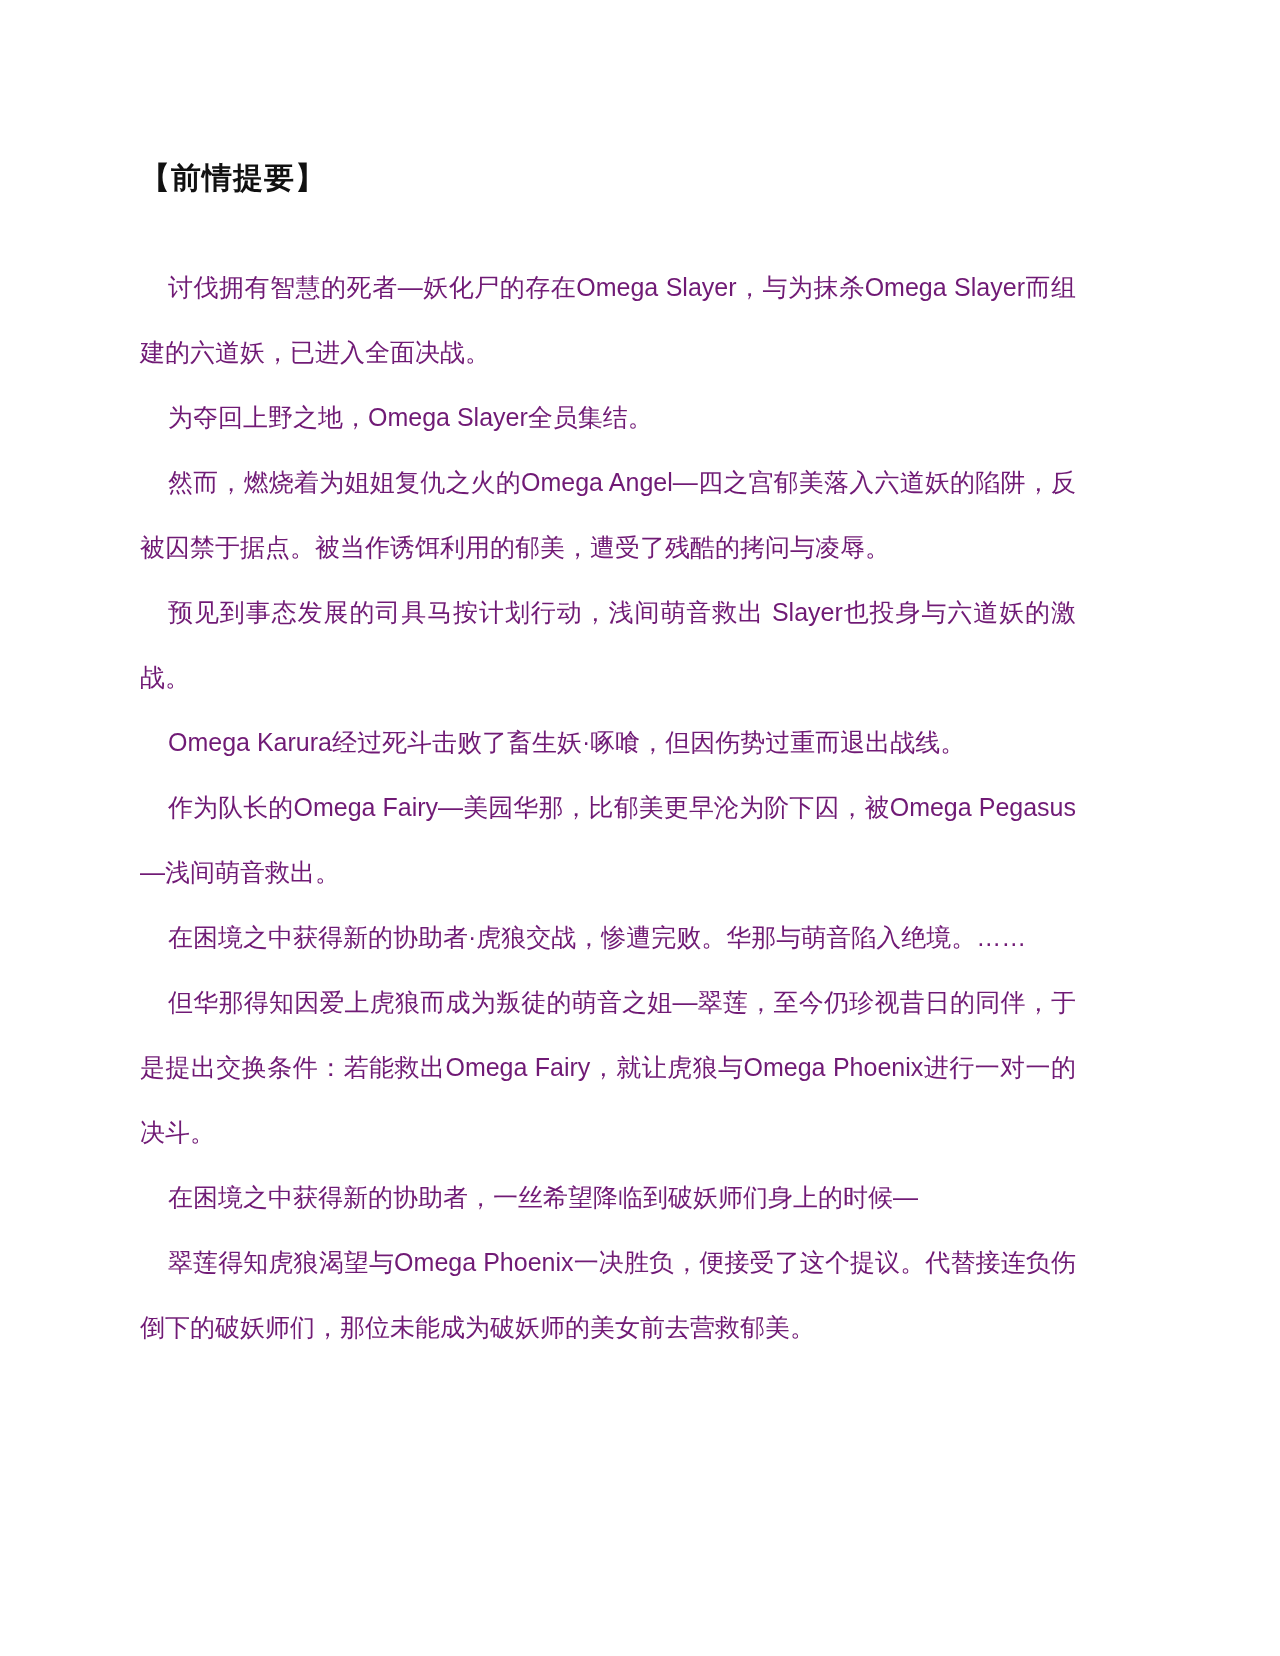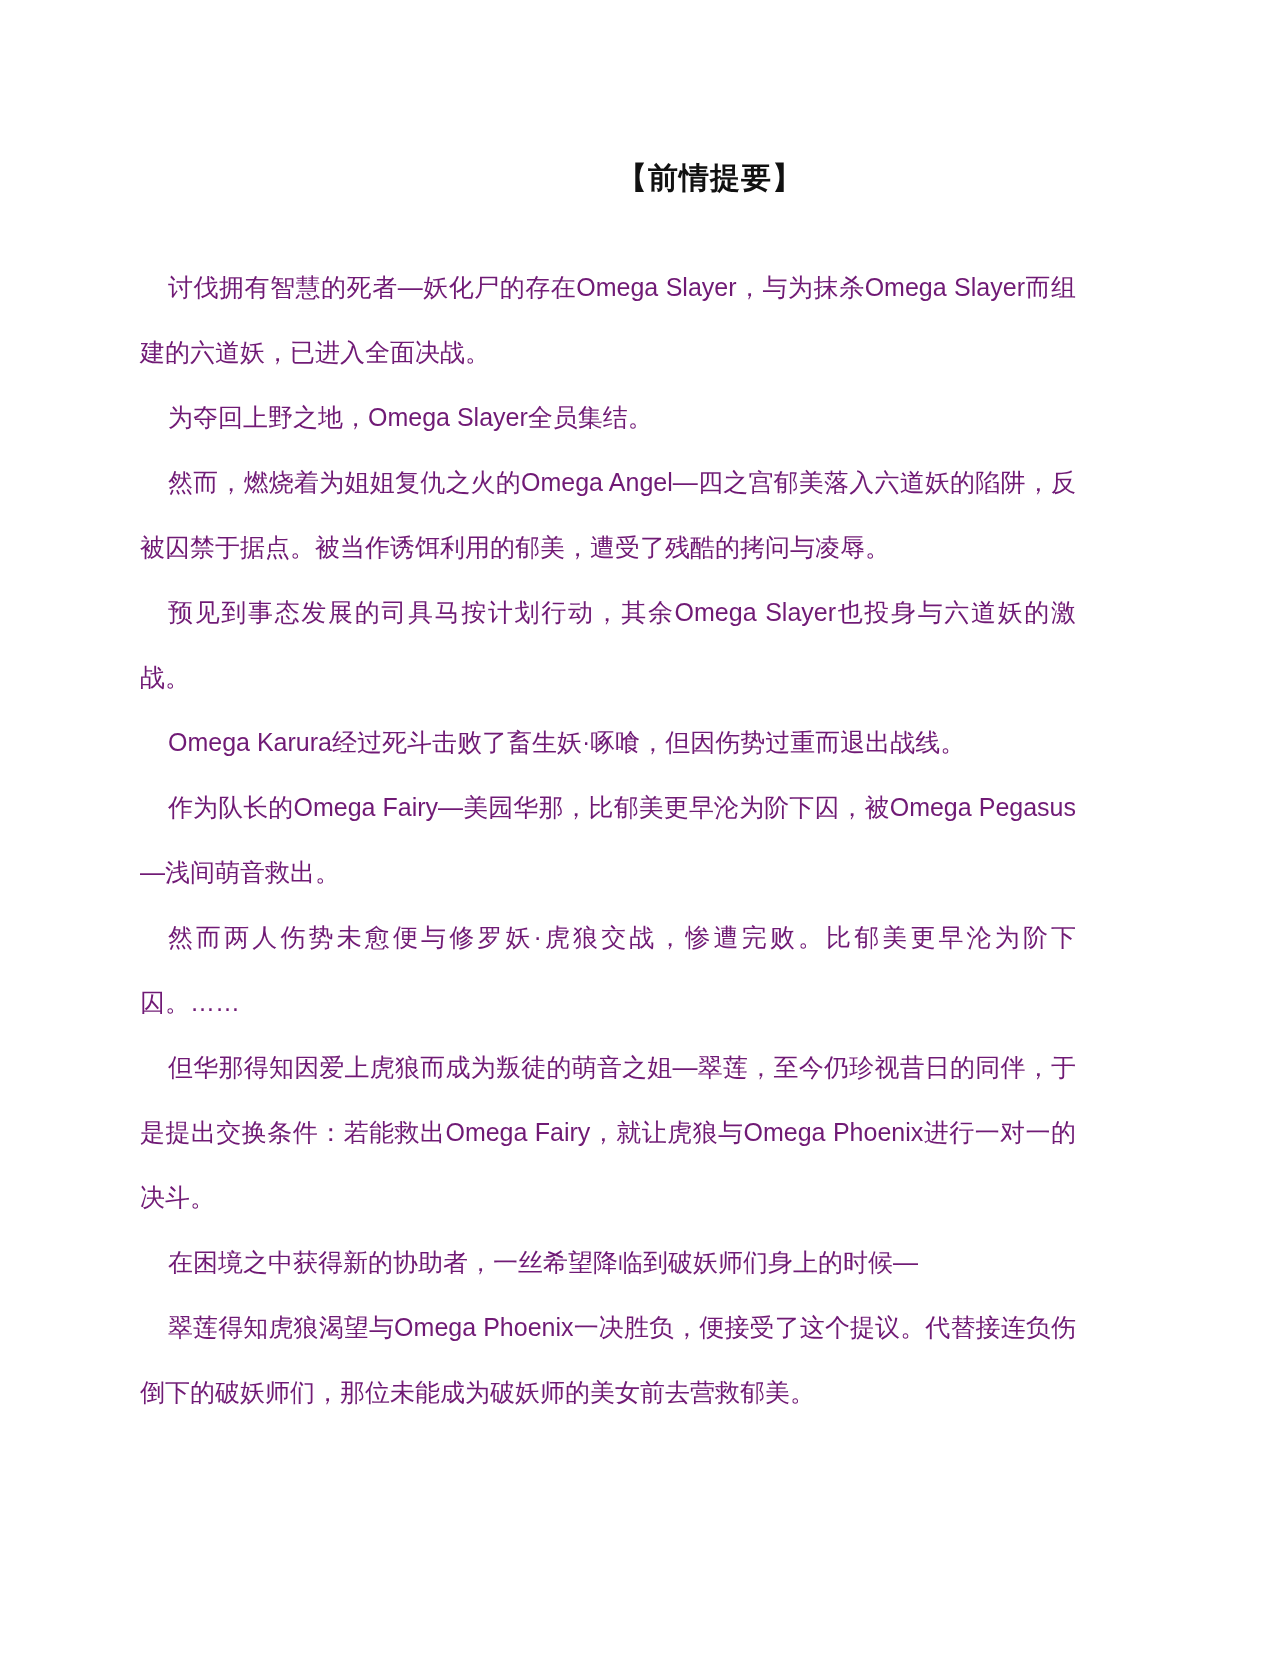--- a/index.html
+++ b/index.html
@@ -21,21 +21,20 @@
     padding: 158px 0 60px 140px;
     background: #ffffff;
   }
   .title {
     margin: 0 0 58px 0;
     font-size: 30px;
     font-weight: bold;
     line-height: 1.3;
     letter-spacing: 1px;
     color: #111111;
-    text-align: center;
   }
   .body-text {
     width: 936px;
   }
   .para {
     margin: 0;
     font-size: 25px;
     line-height: 2.6;
     text-indent: 28px;
     text-align: justify;
@@ -46,21 +45,21 @@
 </style>
 </head>
 <body>
 
 <div class="page">
   <h1 class="title">【前情提要】</h1>
   <div class="body-text" id="paragraphs">
       <p class="para">讨伐拥有智慧的死者—妖化尸的存在Omega Slayer，与为抹杀Omega Slayer而组建的六道妖，已进入全面决战。</p>
       <p class="para">为夺回上野之地，Omega Slayer全员集结。</p>
       <p class="para">然而，燃烧着为姐姐复仇之火的Omega Angel—四之宫郁美落入六道妖的陷阱，反被囚禁于据点。被当作诱饵利用的郁美，遭受了残酷的拷问与凌辱。</p>
-      <p class="para">预见到事态发展的司具马按计划行动，其余Omega Slayer也投身与六道妖的激战。</p>
+      <p class="para">预见到事态发展的司具马按计划行动，浅间萌音救出 Slayer也投身与六道妖的激战。</p>
       <p class="para">Omega Karura经过死斗击败了畜生妖·啄喰，但因伤势过重而退出战线。</p>
       <p class="para">作为队长的Omega Fairy—美园华那，比郁美更早沦为阶下囚，被Omega Pegasus—浅间萌音救出。</p>
-      <p class="para">然而两人伤势未愈便与修罗妖·虎狼交战，惨遭完败。比郁美更早沦为阶下囚。……</p>
+      <p class="para">在困境之中获得新的协助者·虎狼交战，惨遭完败。华那与萌音陷入绝境。……</p>
       <p class="para">但华那得知因爱上虎狼而成为叛徒的萌音之姐—翠莲，至今仍珍视昔日的同伴，于是提出交换条件：若能救出Omega Fairy，就让虎狼与Omega Phoenix进行一对一的决斗。</p>
       <p class="para">在困境之中获得新的协助者，一丝希望降临到破妖师们身上的时候—</p>
       <p class="para">翠莲得知虎狼渴望与Omega Phoenix一决胜负，便接受了这个提议。代替接连负伤倒下的破妖师们，那位未能成为破妖师的美女前去营救郁美。</p>
     </div>
 </div>
 
 </body></html>

